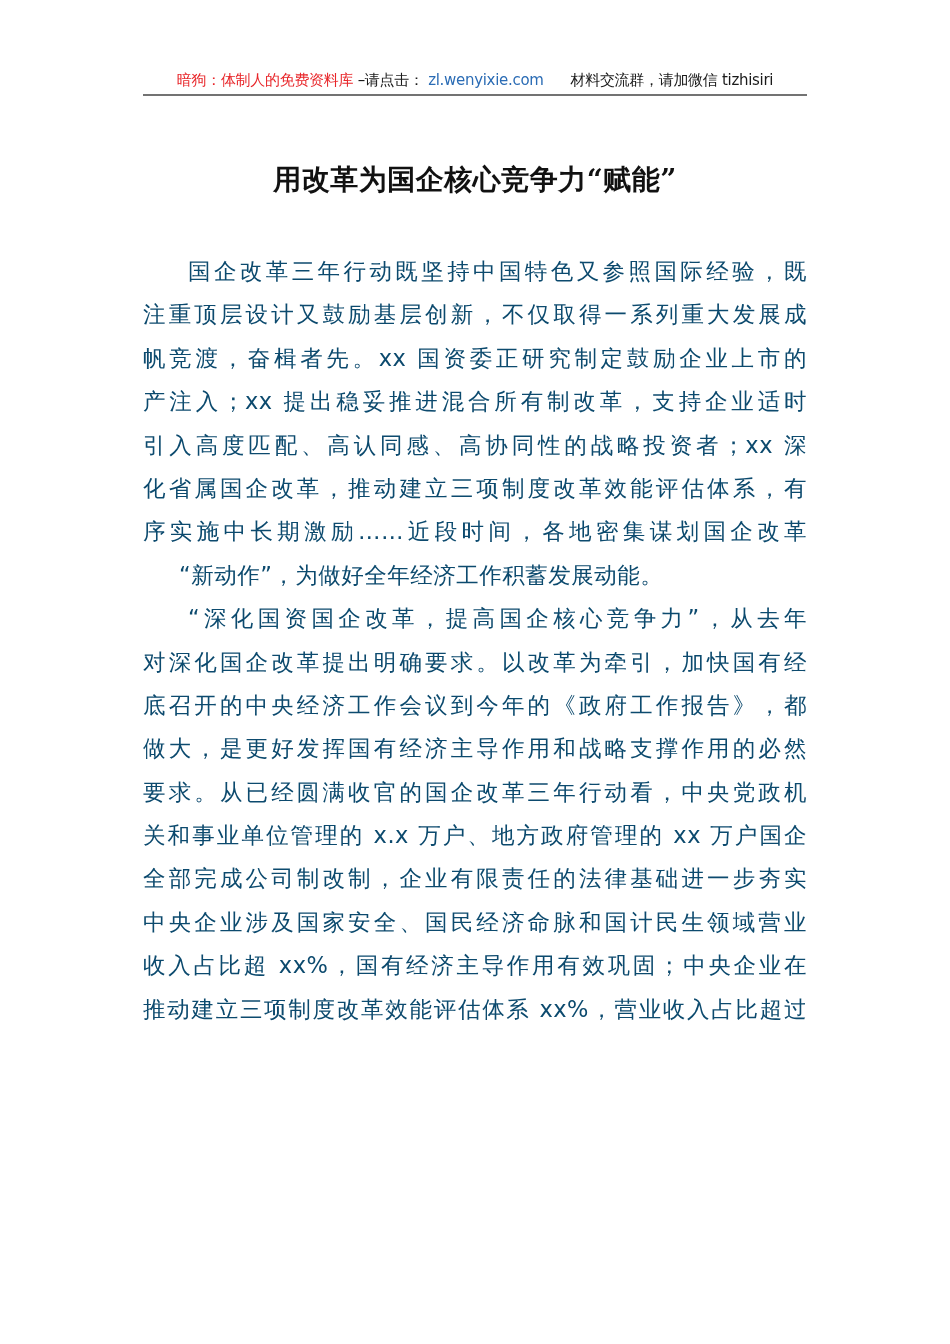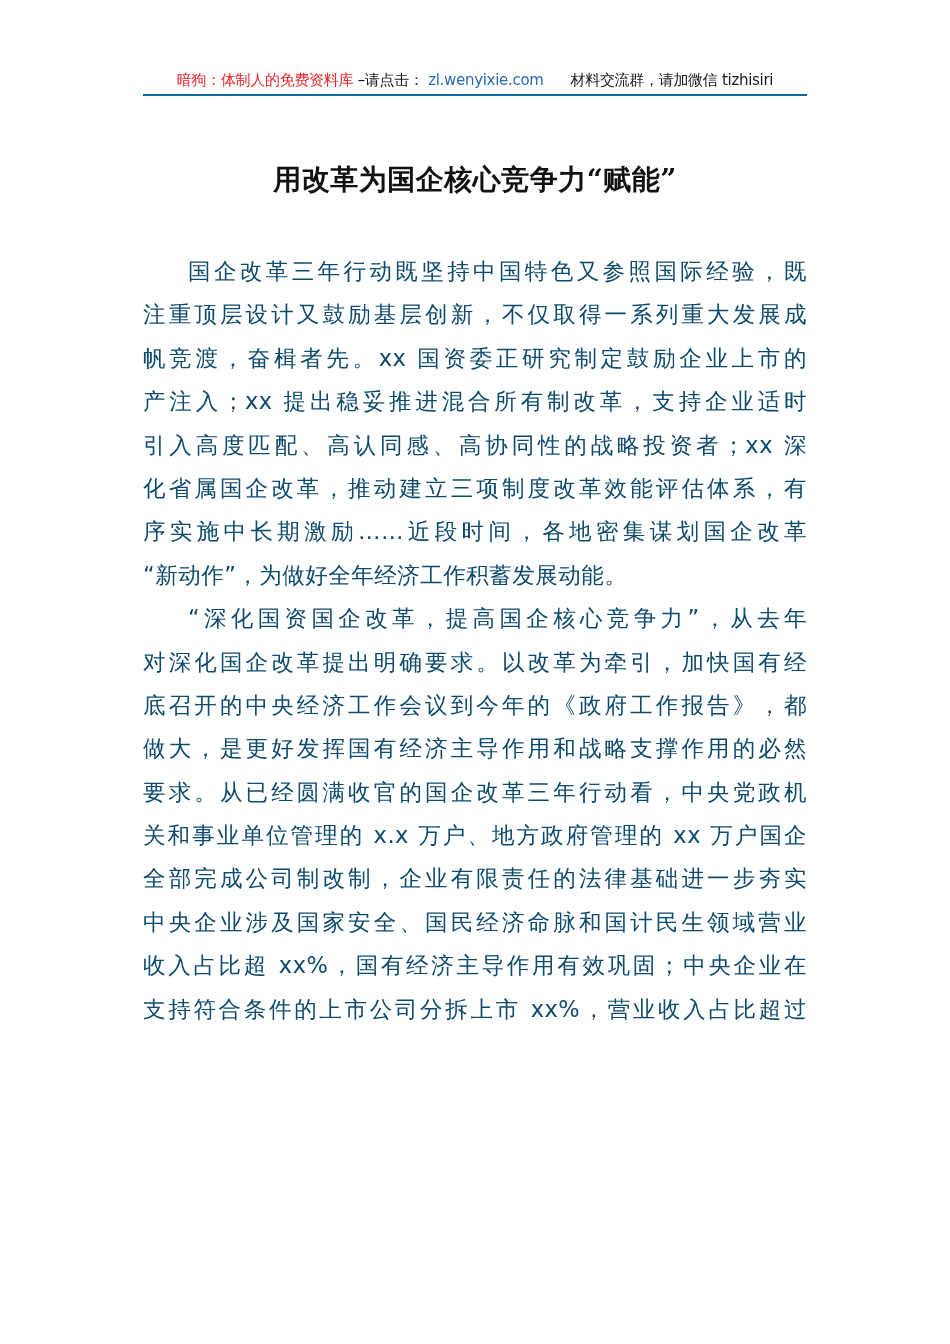--- a/index.html
+++ b/index.html
@@ -14,21 +14,21 @@
       overflow: hidden;
       font-family: "DejaVu Serif", "Liberation Serif", serif;
       color: #1a1a1a;
     }
     .header {
       position: absolute;
       left: 143px;
       top: 68px;
       width: 664px;
       height: 26px;
-      border-bottom: 2px solid #0369a1;
+      border-bottom: 2px solid #737373;
       font-family: "DejaVu Sans", "Liberation Sans", sans-serif;
       font-size: 15px;
       line-height: 24px;
       white-space: nowrap;
       text-align: center;
       letter-spacing: -0.3px;
     }
     .header .red { color: #e8262a; }
     .header .black { color: #1a1a1a; }
     .header .blue { color: #2b6cb5; }
@@ -61,20 +61,21 @@
     .line {
       display: block;
       height: 43.4px;
       white-space: nowrap;
       text-align: justify;
       text-align-last: justify;
       letter-spacing: 0.5px;
     }
     .line.last {
       text-align-last: left;
+      margin-left: 36px;
     }
     .line.indent {
       padding-left: 45px;
     }
     .para { display: block; }
   </style>
 </head>
 <body>
 
 <div class="header">
@@ -101,15 +102,15 @@
   <div class="para">
     <span class="line indent">“深化国资国企改革，提高国企核心竞争力”，从去年</span>
     <span class="line">对深化国企改革提出明确要求。以改革为牵引，加快国有经</span>
     <span class="line">底召开的中央经济工作会议到今年的《政府工作报告》，都</span>
     <span class="line">做大，是更好发挥国有经济主导作用和战略支撑作用的必然</span>
     <span class="line">要求。从已经圆满收官的国企改革三年行动看，中央党政机</span>
     <span class="line">关和事业单位管理的 x.x 万户、地方政府管理的 xx 万户国企</span>
     <span class="line">全部完成公司制改制，企业有限责任的法律基础进一步夯实</span>
     <span class="line">中央企业涉及国家安全、国民经济命脉和国计民生领域营业</span>
     <span class="line">收入占比超 xx%，国有经济主导作用有效巩固；中央企业在</span>
-    <span class="line">支持符合条件的上市公司分拆上市 xx%，营业收入占比超过</span>
+    <span class="line">推动建立三项制度改革效能评估体系 xx%，营业收入占比超过</span>
   </div>
 </div>
 
 </body></html>

